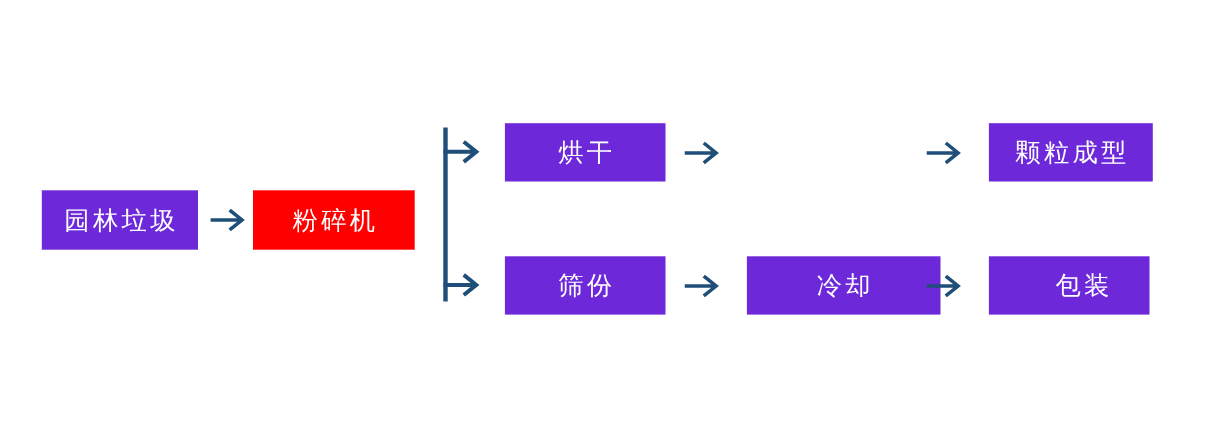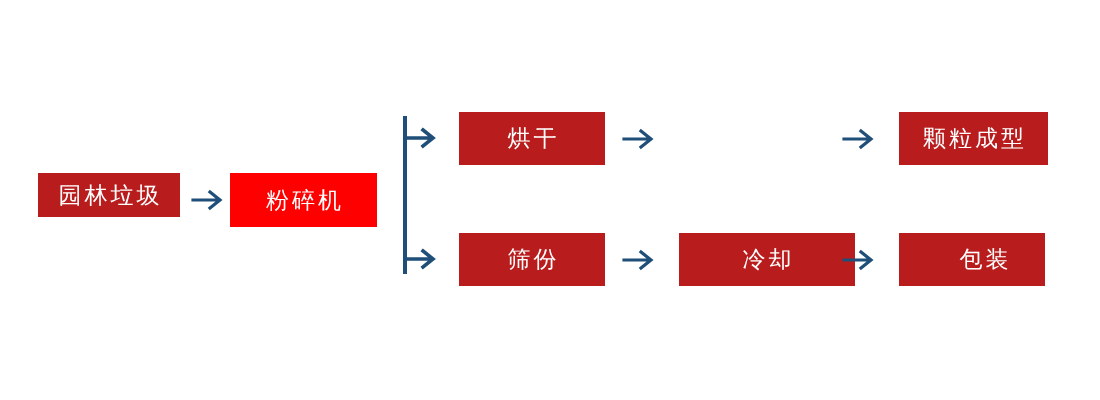--- a/index.html
+++ b/index.html
@@ -30,42 +30,42 @@
     justify-content: center;
     color: #ffffff;
     font-size: 23px;
     letter-spacing: 3px;
     text-indent: 3px;
     font-weight: 400;
     line-height: 1;
     white-space: nowrap;
     box-sizing: border-box;
   }
-  .node.blue { background: #b91c1c; }
+  .node.blue { background: #6d28d9; }
   .node.red  { background: #ff0000; }
 
   
   .arrow {
     position: absolute;
     display: block;
   }
   .arrow svg { display: block; }
 
   
   #branch-connector {
     position: absolute;
   }
   #branch-connector svg { display: block; }
 </style>
 </head>
 <body>
 
 <div id="diagram-canvas">
 
-  <div class="node blue" style="left:38px; top:173px; width:142px; height:44px;">园林垃圾</div>
+  <div class="node blue" style="left:38px; top:173px; width:142px; height:54px;">园林垃圾</div>
 
   <div class="arrow" style="left:191px; top:188px; width:36px; height:24px;">
     <svg width="36" height="24" viewBox="0 0 36 24" aria-hidden="true">
       <path d="M2 12 H26 M19 4 L29 12 L19 20" fill="none" stroke="#1f4e79" stroke-width="3.2" stroke-linecap="square" stroke-linejoin="miter"></path>
     </svg>
   </div>
 
   <div class="node red" style="left:230px; top:173px; width:147px; height:54px;">粉碎机</div>
 
   <div id="branch-connector" style="left:400px; top:114px; width:46px; height:162px;">

